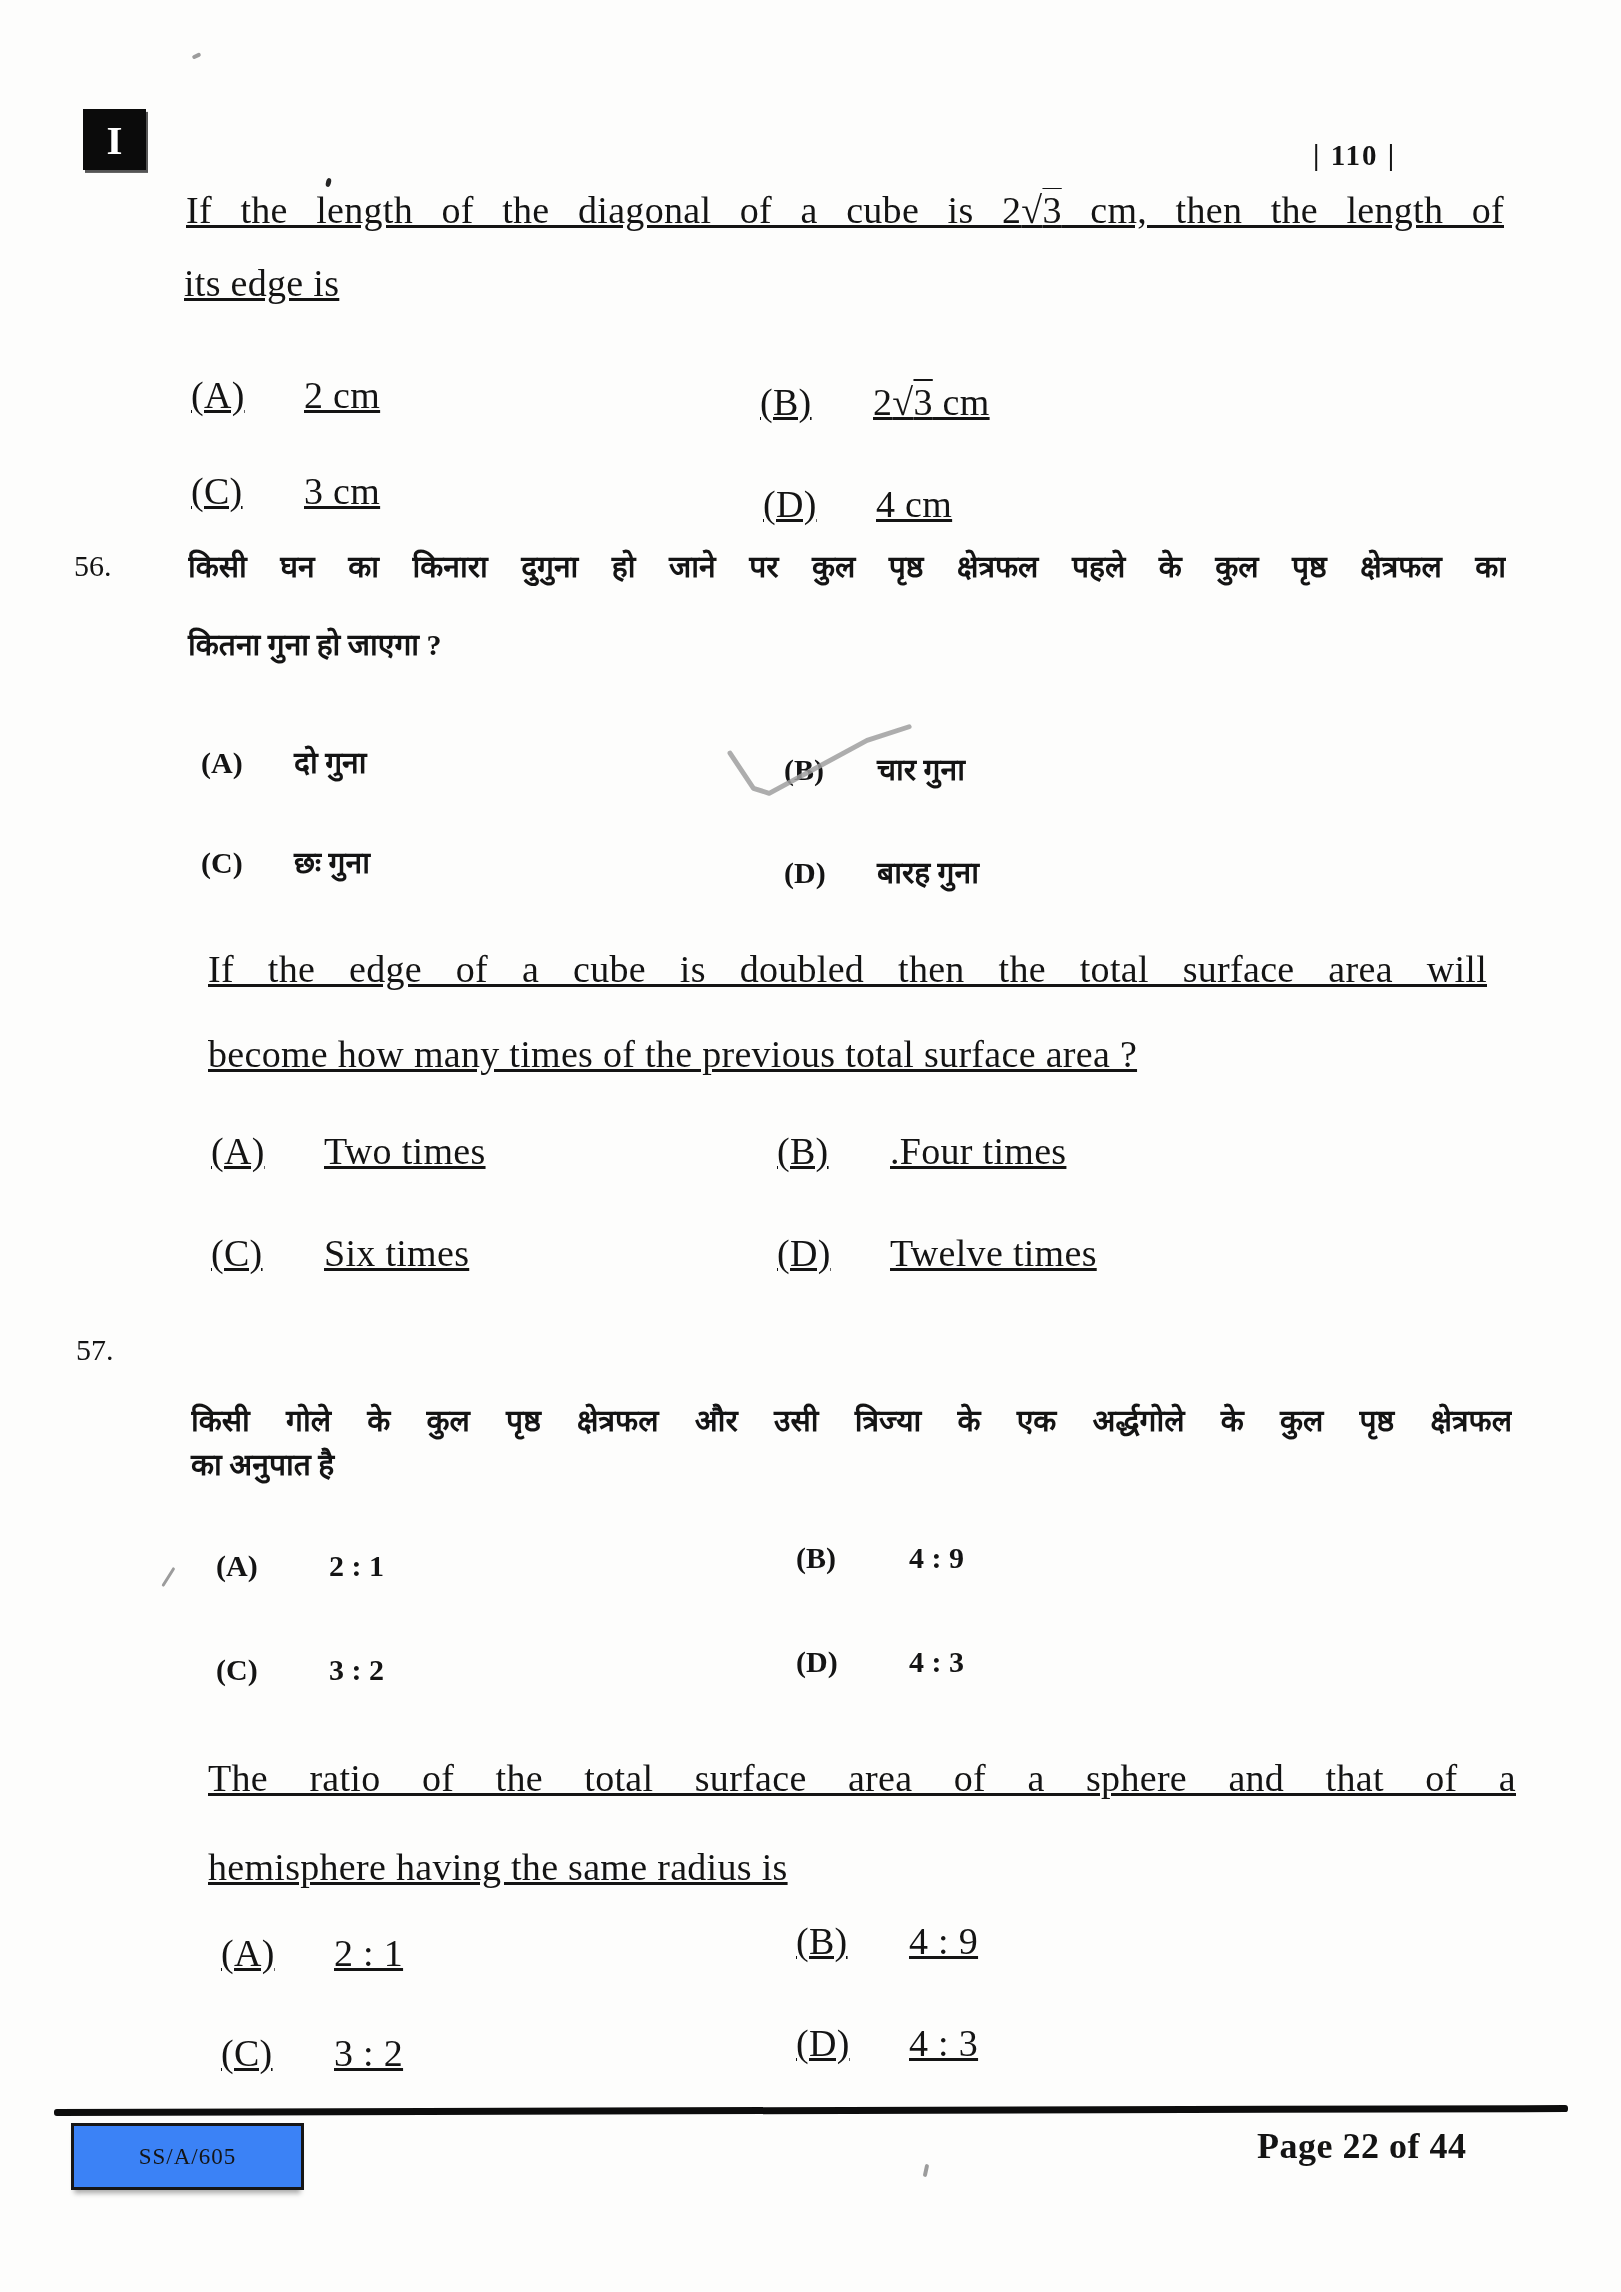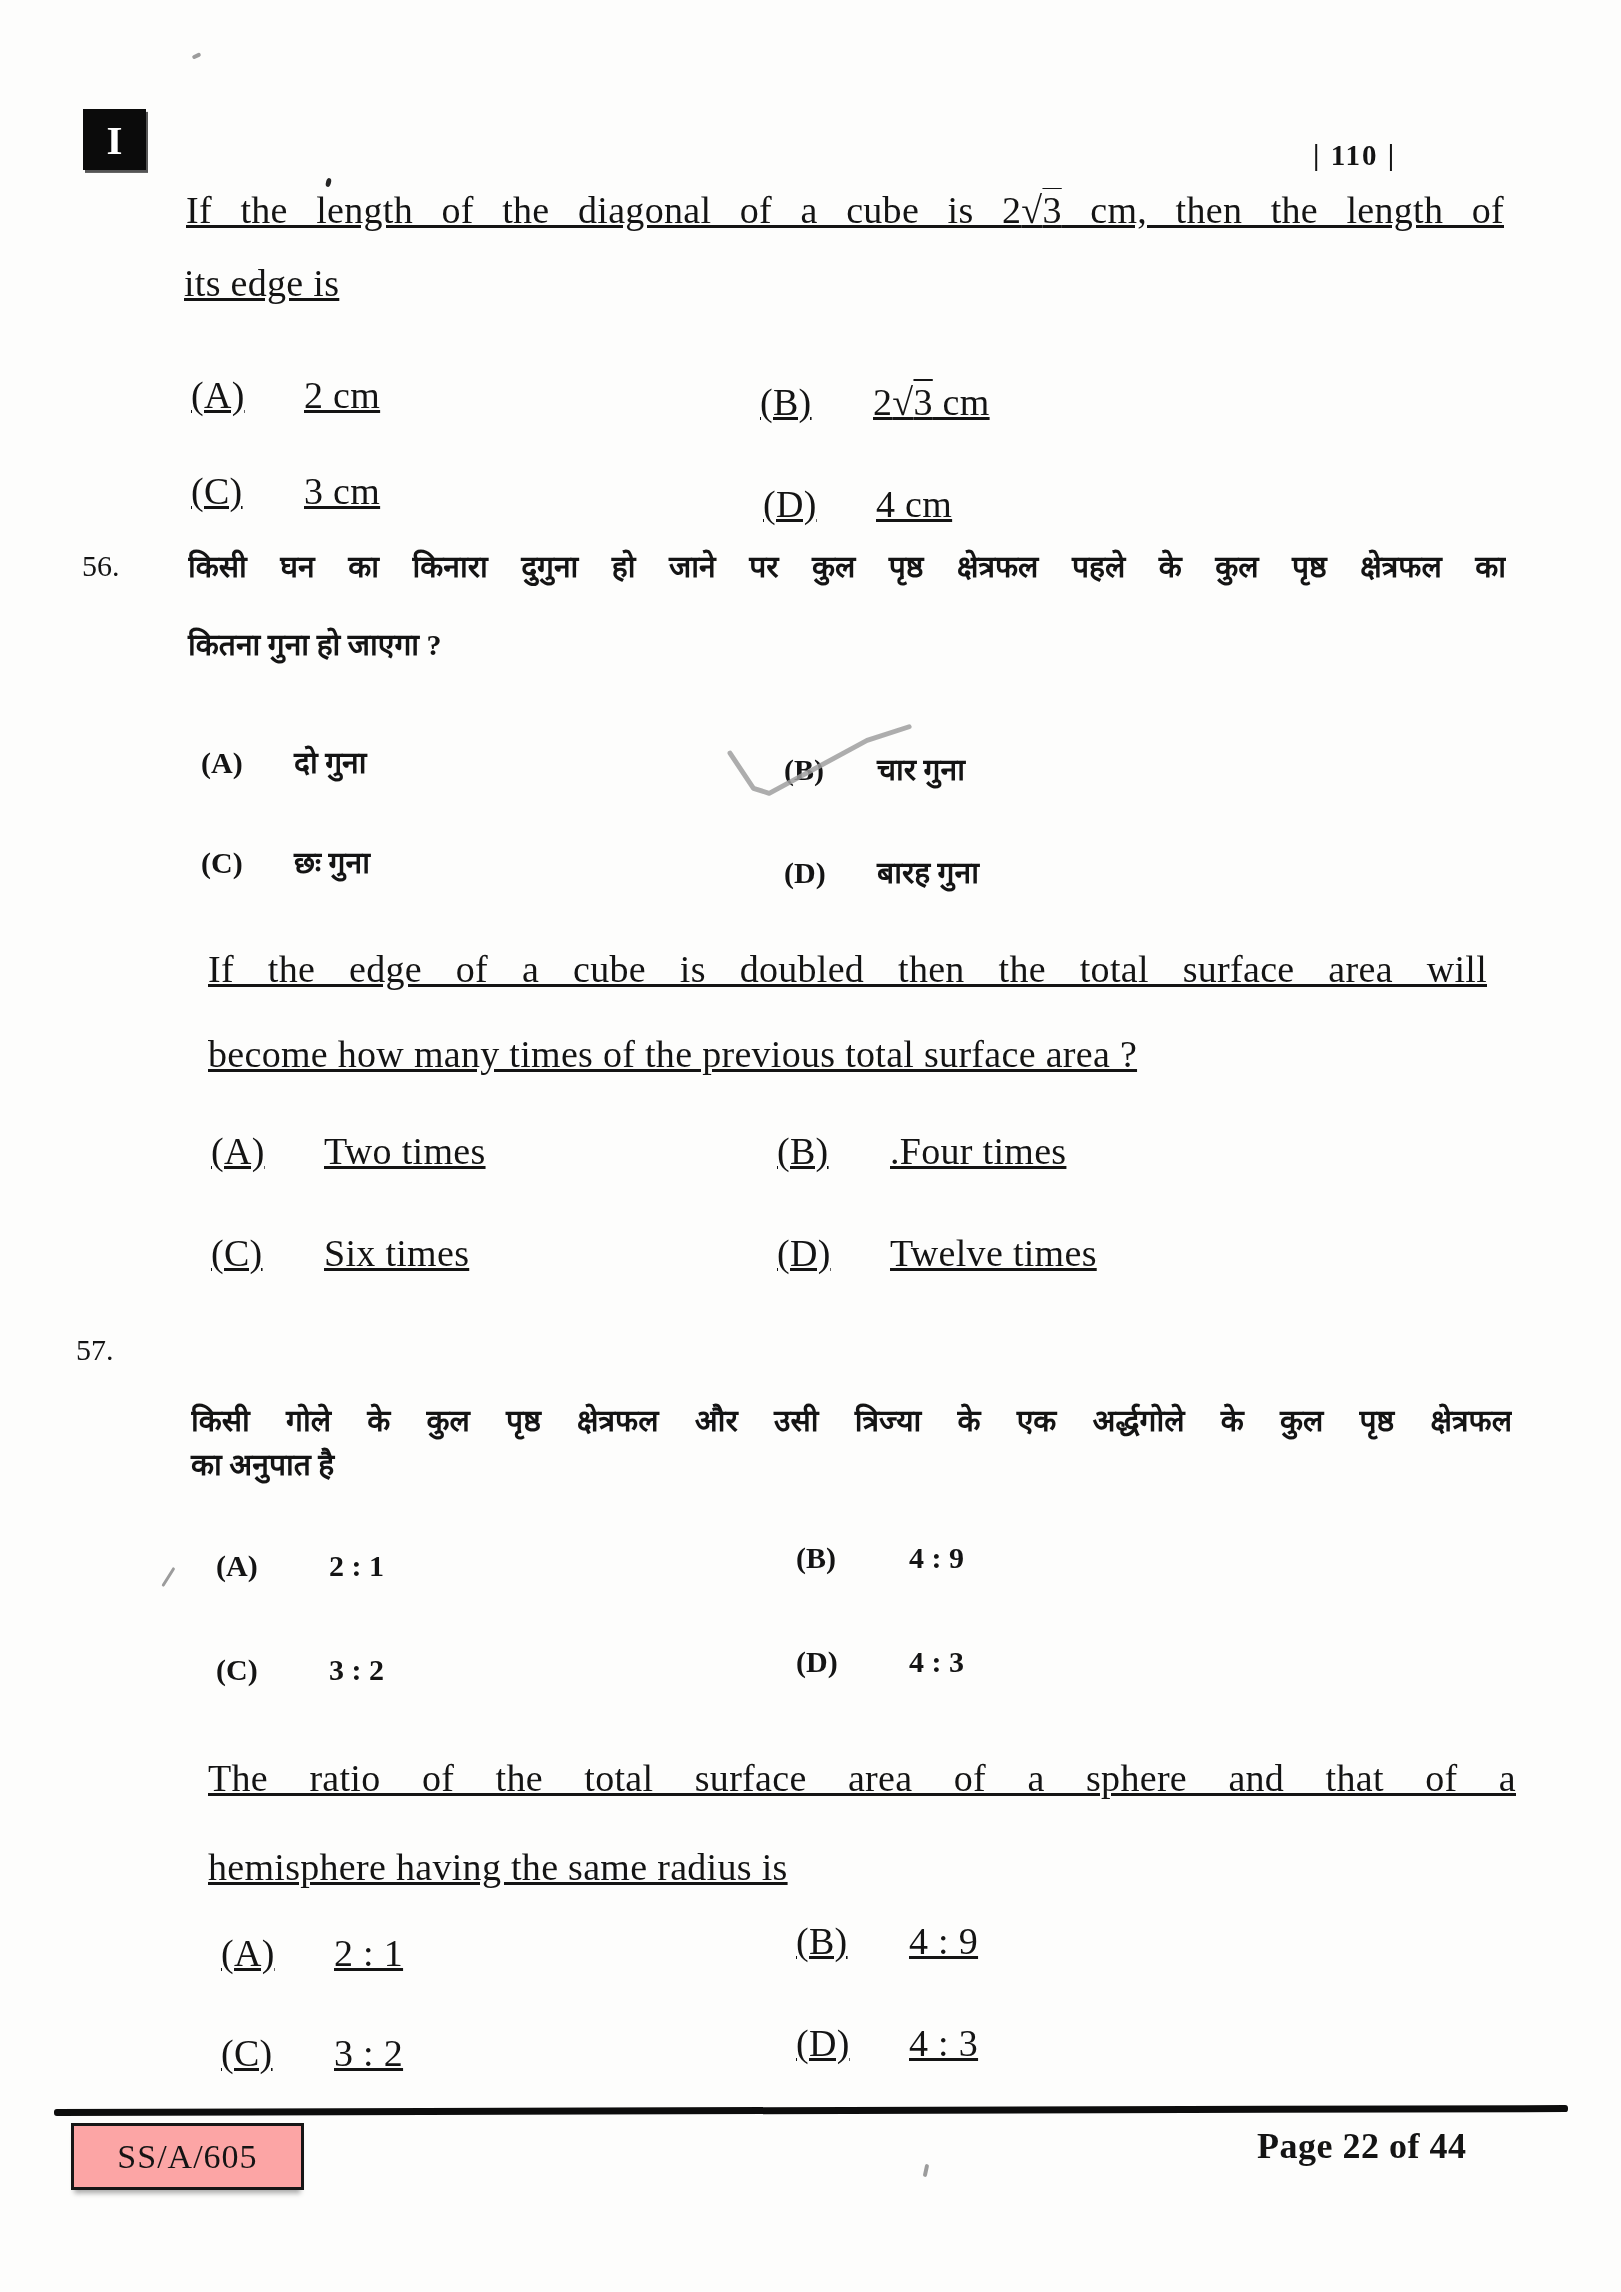--- a/index.html
+++ b/index.html
@@ -21,21 +21,21 @@
     background:#0b0b0b;color:#fff;width:63px;height:61px;
     display:flex;align-items:center;justify-content:center;
     font-size:41px;font-weight:bold;box-shadow:2px 2.9px 0 #555;
   }
   .pagemark{font-size:29px;font-weight:bold;letter-spacing:2px;}
   .qnum{font-size:30px;}
   .rule{background:#0d0d0d;height:6.9px;border-radius:2.9px;transform:rotate(-.15deg);}
   .code-box{
     border:3.9px solid #161616;width:227px;height:61px;
     display:flex;align-items:center;justify-content:center;
-    font-size:34px;letter-spacing:1px;background:#fca5a5;
+    font-size:23px;letter-spacing:1px;background:#3b82f6;
     box-shadow:0 6.9px 4.9px -2.9px #aaa;
   }
   .pageinfo{font-size:36px;font-weight:bold;letter-spacing:0.5px;}
   .speck{position:absolute;background:#9c9c9c;border-radius:2px;}
   .dot{position:absolute;background:#262626;border-radius:50%;}
   svg.mark{position:absolute;}
 </style>
 </head>
 <body>
 
@@ -62,21 +62,21 @@
   </div>
   <div class="abs eng opt" style="left:191px;top:469px;">
     <span class="lbl">(C)</span>
     <span>3 cm</span>
   </div>
   <div class="abs eng opt" style="left:763px;top:482px;">
     <span class="lbl">(D)</span>
     <span>4 cm</span>
   </div>
 
-  <div class="abs qnum" style="left:74px;top:549px;margin-left:8px;">56.</div>
+  <div class="abs qnum" style="left:74px;top:549px;">56.</div>
   <div class="abs hin line just" style="left:188px;top:545px;width:1318px;">किसी घन का किनारा दुगुना हो जाने पर कुल पृष्ठ क्षेत्रफल पहले के कुल पृष्ठ क्षेत्रफल का</div>
   <div class="abs hin" style="left:188px;top:623px;">कितना गुना हो जाएगा ?</div>
 
   <div class="abs hin opt" style="left:201px;top:741px;">
     <span class="lblh">(A)</span>
     <span>दो गुना</span>
   </div>
   <div class="abs hin opt" style="left:784px;top:748px;">
     <span class="lblh">(B)</span>
     <span>चार गुना</span>

